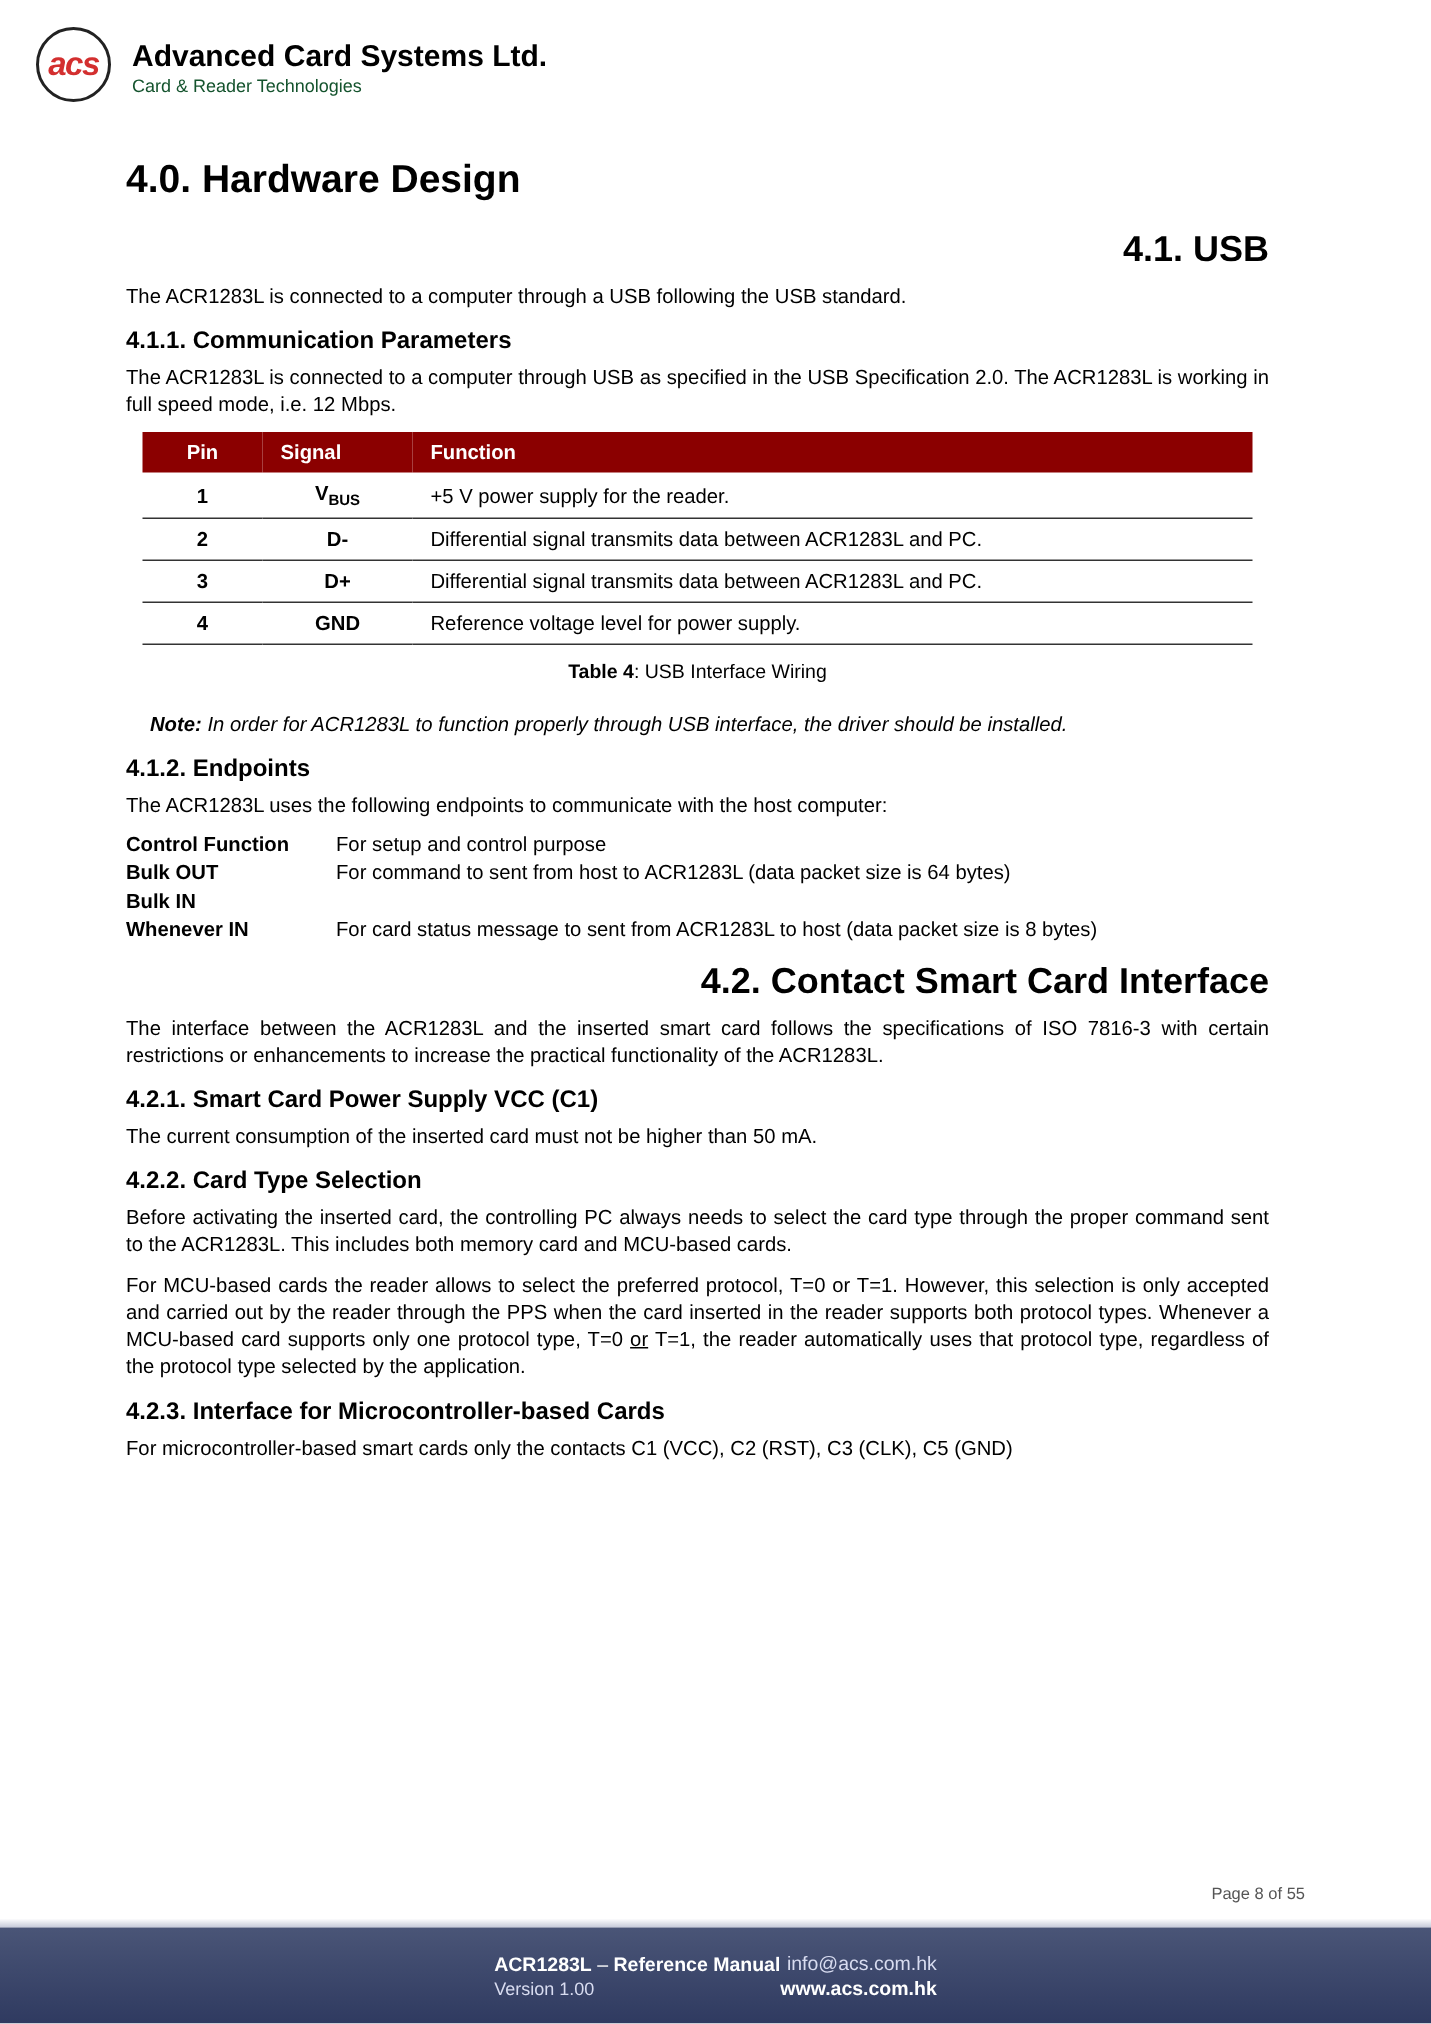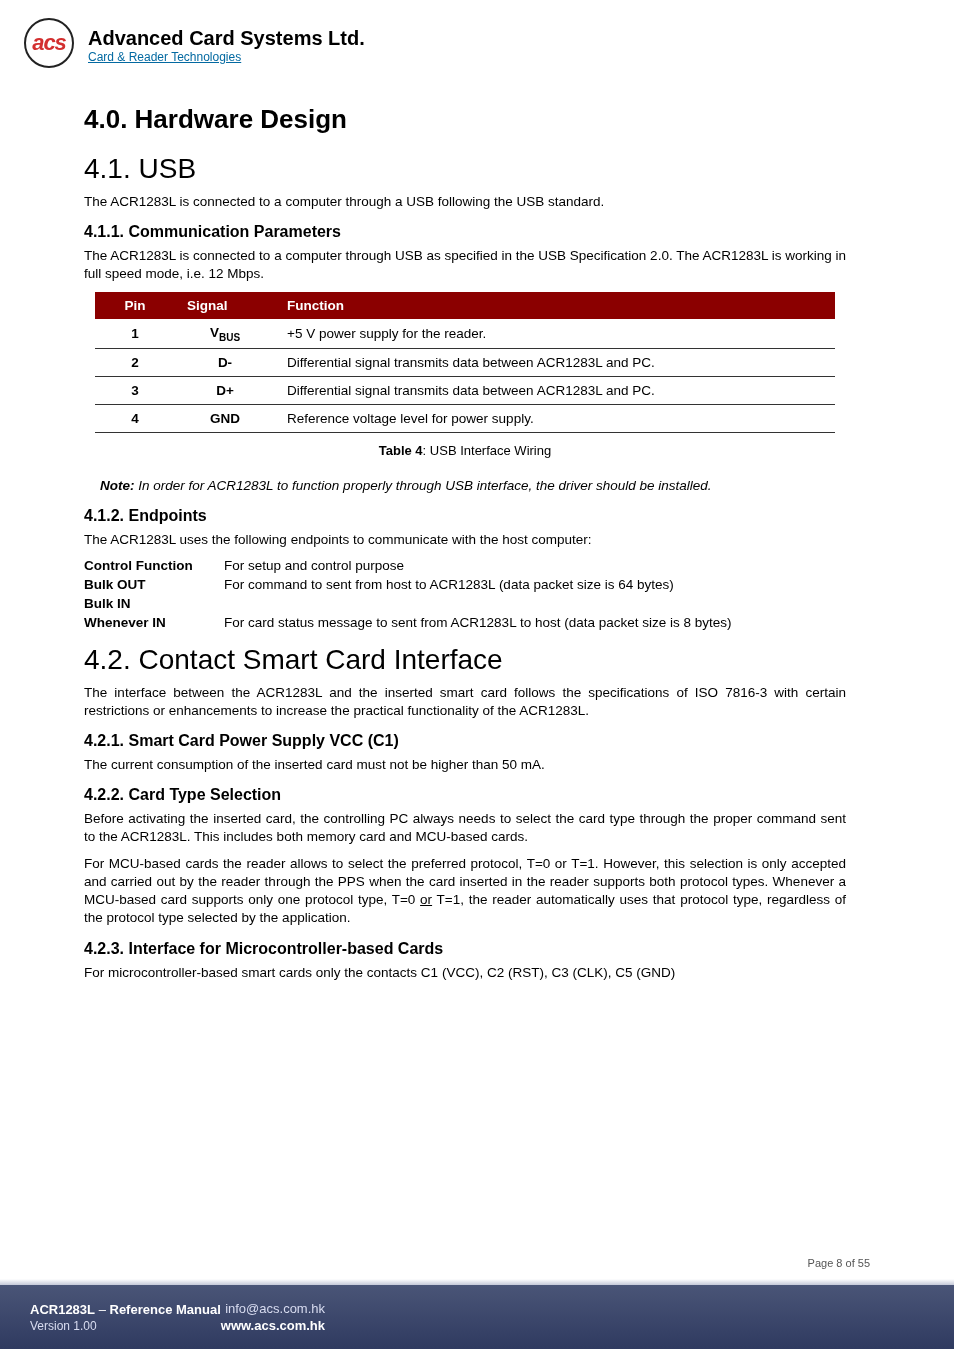--- a/index.html
+++ b/index.html
@@ -35,37 +35,37 @@
     font-style: italic;
     letter-spacing: -1px;
   }
   .brand-title {
     font-size: 20px;
     font-weight: 900;
     color: #000;
   }
   .brand-sub {
     font-size: 12px;
-    color: #0369a1;
-    text-decoration: underline;
+    color: #14532d;
   }
   .content {
     padding: 0 108px 0 84px;
   }
   h1 {
     font-size: 26px;
     font-weight: 700;
     margin-top: 24px;
     margin-bottom: 18px;
   }
   h2 {
-    font-size: 28px;
-    font-weight: 400;
+    font-size: 24px;
+    font-weight: 700;
     margin-top: 8px;
     margin-bottom: 8px;
+    text-align: right;
   }
   h3 {
     font-size: 16px;
     font-weight: 700;
     margin-top: 12px;
     margin-bottom: 6px;
   }
   .para {
     font-size: 13.5px;
     line-height: 1.35;
@@ -133,21 +133,21 @@
     color: #555;
   }
   .footer {
     position: absolute;
     left: 0; bottom: 0;
     width: 100%;
     height: 64px;
     background: linear-gradient(to bottom, #4a5577 0%, #2f3a60 100%);
     color: #fff;
     display: flex;
-    justify-content: flex-start;
+    justify-content: center;
     align-items: center;
     padding: 0 30px;
     font-size: 13px;
   }
   .footer-shadow {
     position: absolute;
     left: 0; bottom: 64px;
     width: 100%;
     height: 6px;
     background: linear-gradient(to bottom, #fff 0%, #c5c9d8 100%);

